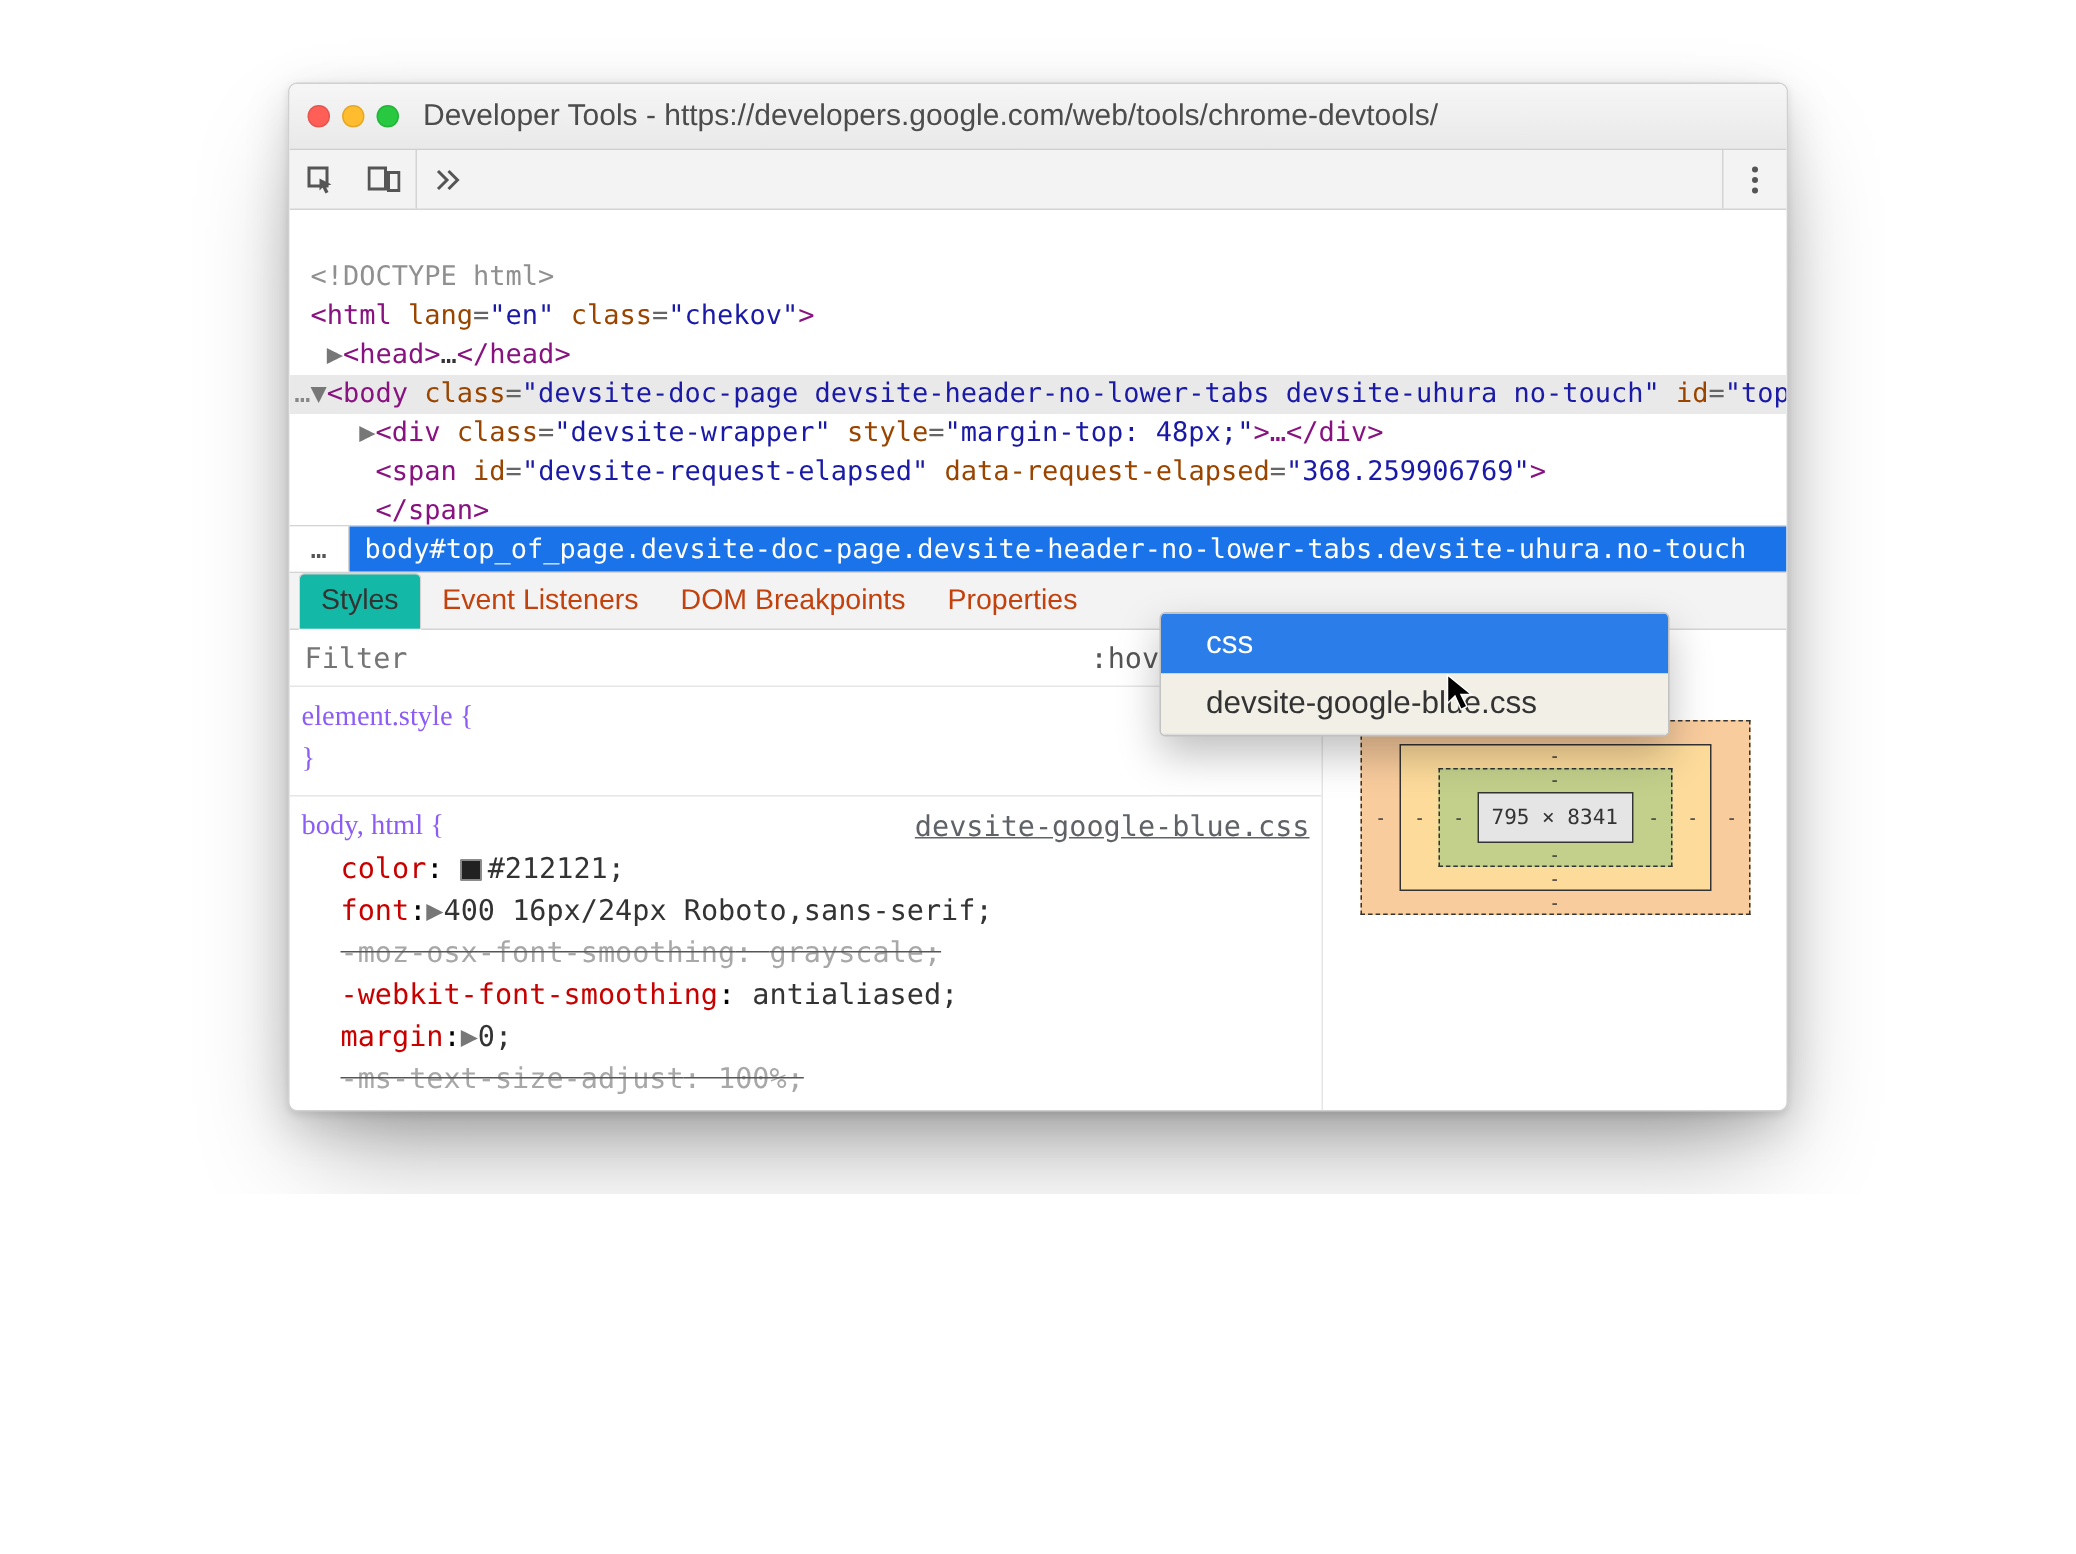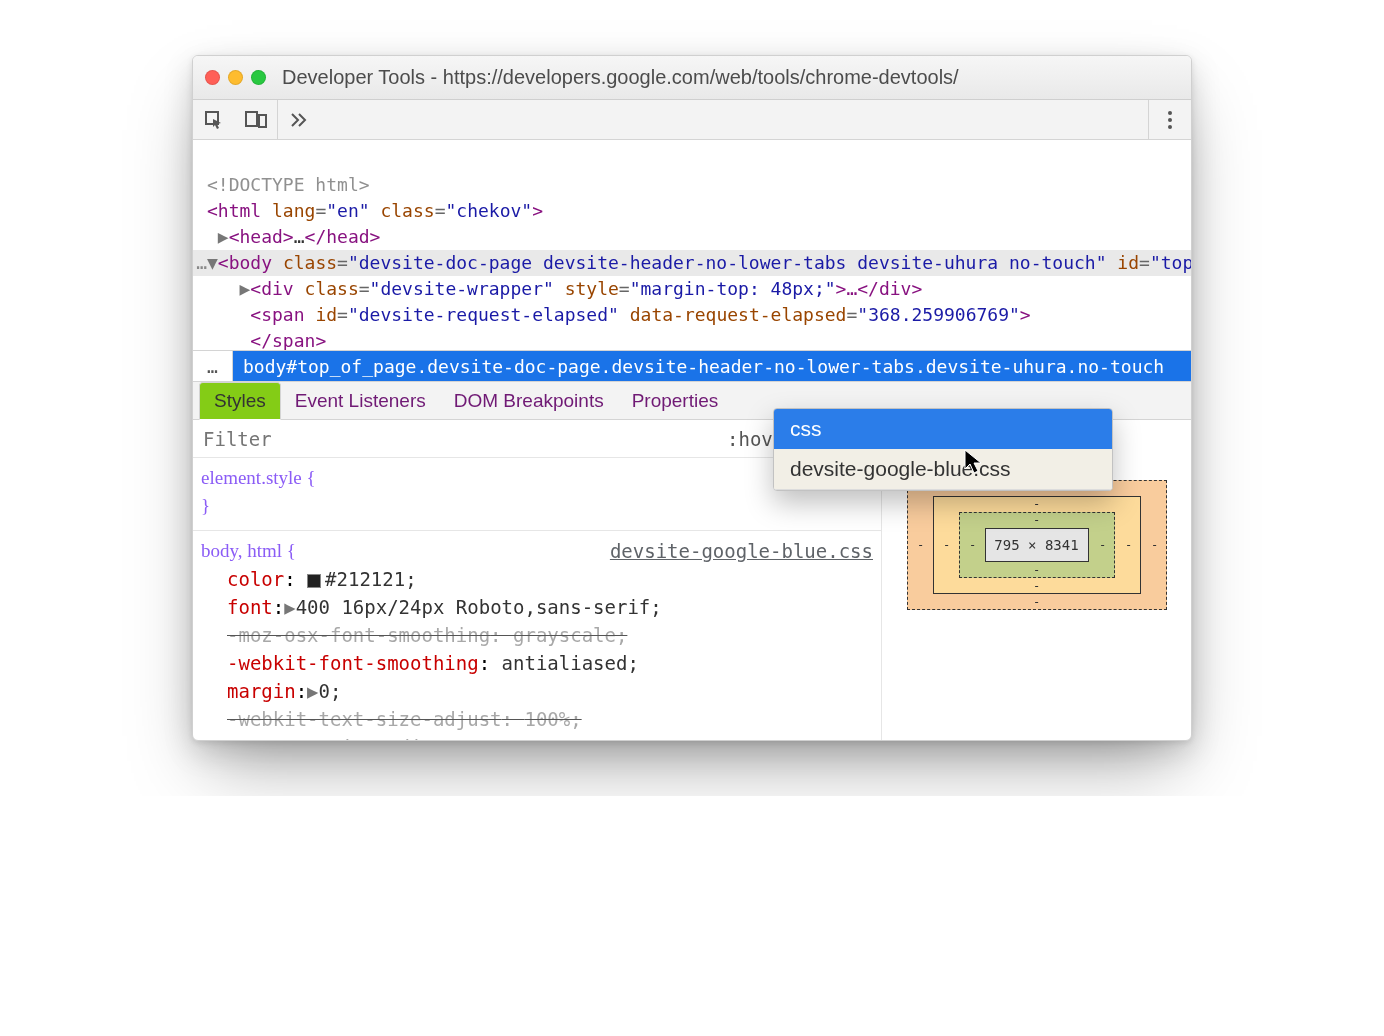--- a/index.html
+++ b/index.html
@@ -36,22 +36,22 @@
   .tok-text{color:#333;}
   .arrow{color:#777;}
 
   
   .bc { height: 32px; background: #f3f3f3; display: flex; align-items: stretch; font-family: Menlo, Consolas, monospace; font-size: 18px; border-top:1px solid #d4d4d4; border-bottom:1px solid #d4d4d4;}
   .bc .dots{width:40px; display:flex; align-items:center; justify-content:center; color:#555; border-right:1px solid #d4d4d4; background:#fff;}
   .bc .crumb { background:#1a73e8; color:#fff; display:flex; align-items:center; padding:0 10px; flex:1; white-space:nowrap; overflow:hidden;}
 
   
   .subtabs { display:flex; align-items:stretch; height:38px; background:#f3f3f3; border-bottom:1px solid #d4d4d4; font-size:19px;}
-  .subtab { display:flex; align-items:center; padding:0 14px; color:#701a75;}
-  .subtab.active { background:#84cc16; border:1px solid #d4d4d4; border-bottom-color:#fff; border-top-left-radius:4px; border-top-right-radius:4px; margin-bottom:-1px; color:#333;}
+  .subtab { display:flex; align-items:center; padding:0 14px; color:#c2410c;}
+  .subtab.active { background:#14b8a6; border:1px solid #d4d4d4; border-bottom-color:#fff; border-top-left-radius:4px; border-top-right-radius:4px; margin-bottom:-1px; color:#333;}
   .subtabs .first-gap{width:6px;}
 
   
   .stylesarea { display:flex; height:320px; position:relative; }
   .stylescol { flex:1; min-width:0; font-family: Menlo, Consolas, monospace; font-size:19px; line-height:28px; }
   .filterbar { height:38px; display:flex; align-items:center; border-bottom:1px solid #e6e6e6; padding:0 8px; color:#888;}
   .filterbar input { border:none; outline:none; flex:1; font-size:19px; color:#444; font-family: inherit; background:transparent;}
   .filterbar .chip { padding:0 8px; color:#555; }
   .ruleblock { padding: 6px 8px 10px 8px; border-bottom:1px solid #e6e6e6;}
   .selector{color:#8b5cf6; font-family: Liberation Serif, serif;}
@@ -68,21 +68,21 @@
   .bm { position:relative; width:260px; height:130px; font-family: Menlo, Consolas, monospace;}
   .bm-layer { position:absolute; display:flex; align-items:stretch; justify-content:stretch;}
   .bm-margin{inset:0; border:1px dashed #333; background:#f9cc9d;}
   .bm-border{inset:16px 26px; border:1px solid #333; background:#fddb9b;}
   .bm-padding{inset:32px 52px; border:1px dashed #333; background:#c3d08b;}
   .bm-content{inset:48px 78px; border:1px solid #333; background:#e5e5e5; display:flex; align-items:center; justify-content:center; color:#333; font-size:14px;}
   .bm-lab{position:absolute; font-size:12px; color:#333; transform:translate(-50%, -50%);}
 
   
   .dropdown{ position:absolute; top:-12px; left:580px; width:340px; background:#fff; border:1px solid #c2c2c2; border-radius:4px; box-shadow:0 12px 28px rgba(0,0,0,0.25); font-size:21px; overflow:hidden; z-index:10;}
-  .dd-item{padding:8px 16px; color:#333;}
+  .dd-item{padding:8px 30px; color:#333;}
   .dd-item.sel{background:#2b7de9; color:#fff;}
   .dd-item.muted{background:#f2efe6;}
   .dd-sep{height:1px; background:#dcdcdc;}
   .cursor-arrow{position:absolute; top:40px; left:190px; width:20px; height:26px; pointer-events:none;}
 </style>
 </head>
 <body>
 
 <div class="stage">
   <div class="window">
@@ -165,21 +165,20 @@
         </div>
 
         <div class="ruleblock" style="border-bottom:none;">
           <span class="srcfile">devsite-google-blue.css</span>
           <div class="selector">body, html {</div>
           <span class="indent"><span class="prop">color</span>: <span class="colorswatch"></span><span class="val">#212121;</span></span>
           <span class="indent"><span class="prop">font</span>:<span class="arrow">▶</span><span class="val">400 16px/24px Roboto,sans-serif;</span></span>
           <span class="indent struck"><span class="prop">-moz-osx-font-smoothing</span>: <span class="val">grayscale;</span></span>
           <span class="indent"><span class="prop">-webkit-font-smoothing</span>: <span class="val">antialiased;</span></span>
           <span class="indent"><span class="prop">margin</span>:<span class="arrow">▶</span><span class="val">0;</span></span>
-          <span class="indent struck"><span class="prop">-webkit-text-size-adjust</span>: <span class="val">100%;</span></span>
           <span class="indent struck"><span class="prop">-ms-text-size-adjust</span>: <span class="val">100%;</span></span>
 
         </div>
       </div>
 
       <div class="boxpanel">
         <div class="bm">
           <div class="bm-layer bm-margin"></div>
           <div class="bm-layer bm-border"></div>
           <div class="bm-layer bm-padding"></div>

